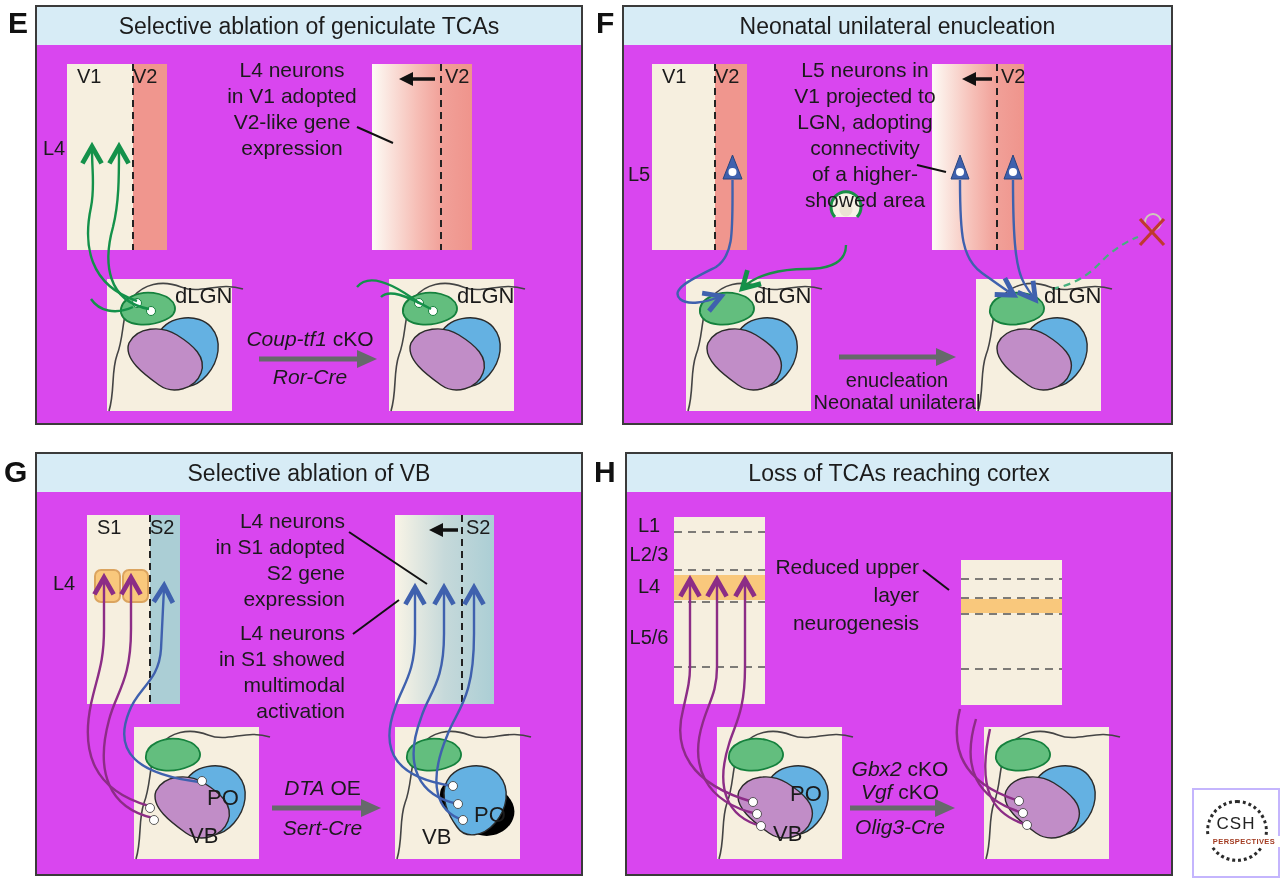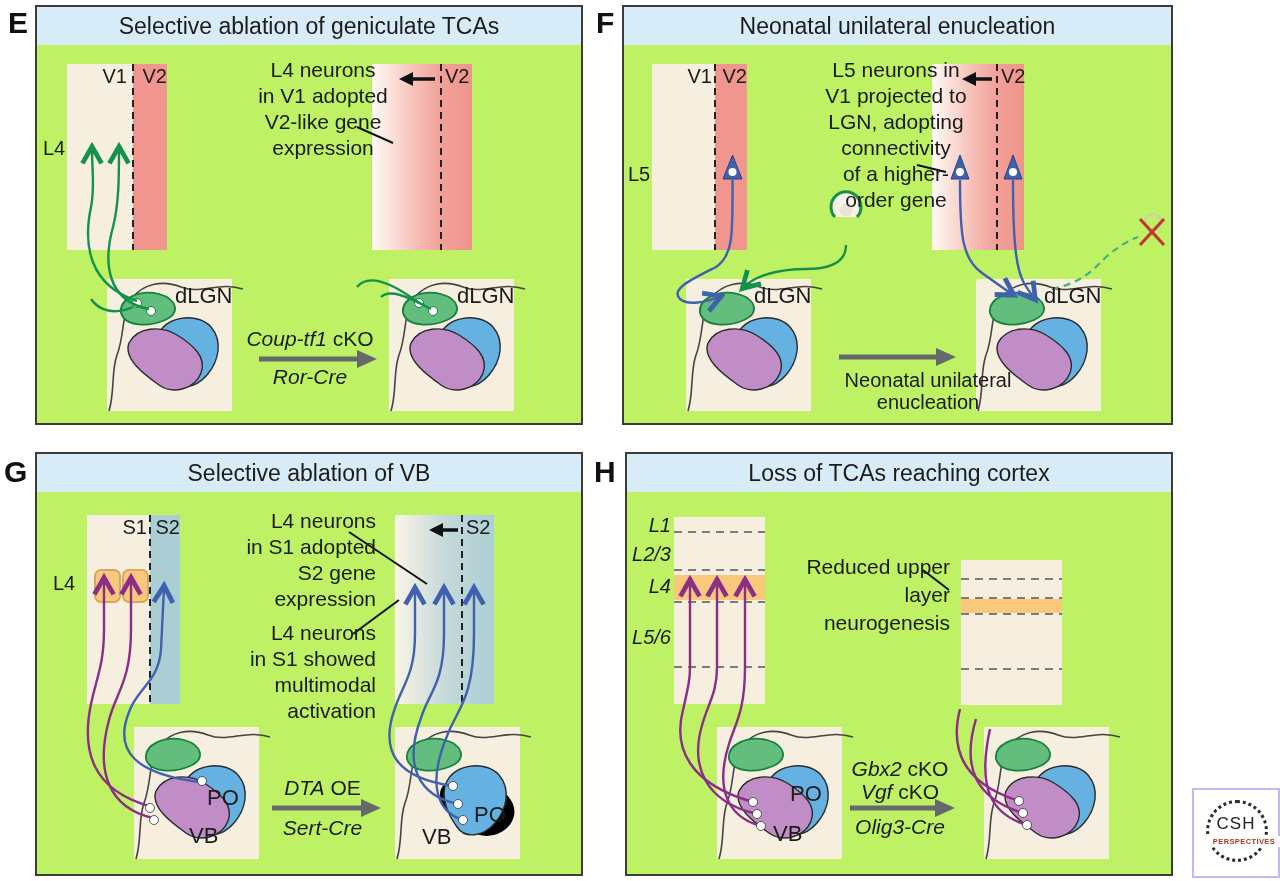--- a/index.html
+++ b/index.html
@@ -1,26 +1,26 @@
 <!DOCTYPE html>
 <html><head>
 <meta charset="utf-8">
 <style>
   html,body{margin:0;padding:0;background:#fff;}
   #fig{position:relative;width:1280px;height:881px;background:#fff;overflow:hidden;
        font-family:"Liberation Sans",sans-serif;color:#1b1b1b;}
-  .panel{position:absolute;border:2.5px solid #3b3b3b;background:#bef264;box-sizing:border-box;}
+  .panel{position:absolute;border:2.5px solid #3b3b3b;background:#d946ef;box-sizing:border-box;}
   .phead{position:absolute;left:0;top:0;width:100%;height:38px;background:#d7ecf6;
          font-size:23px;line-height:38px;text-align:center;color:#1c1c1c;}
   .pletter{position:absolute;font-size:30px;font-weight:bold;color:#111;}
   .psvg{position:absolute;left:0;top:0;}
   .label{position:absolute;font-size:20px;color:#1b1b1b;white-space:nowrap;}
-  .lcenter{text-align:right;}
-  .lright{text-align:right;font-style:italic;}
-  .anno{position:absolute;font-size:21px;line-height:26px;color:#1b1b1b;margin-left:31px;}
+  .lcenter{text-align:left;}
+  .lright{text-align:center;}
+  .anno{position:absolute;font-size:21px;line-height:26px;color:#1b1b1b;}
   .anno.center{text-align:center;}
   .anno.right{text-align:right;}
   .gene{position:absolute;font-size:21px;color:#1b1b1b;text-align:center;white-space:nowrap;}
   .gene i{font-style:italic;}
   .dlgn{font-size:22px;text-align:center;}
   .logo{position:absolute;left:1192px;top:788px;width:84px;height:86px;border:2px solid #c4b5fd;
         background:#fff;}
   .logo-circle{position:absolute;left:12px;top:10px;width:56px;height:56px;border:3.5px dotted #2b2b2b;
         border-radius:50%;}
   .logo-csh{position:absolute;left:0;top:24px;width:100%;text-align:center;font-size:17px;
@@ -182,28 +182,28 @@
   <div class="phead">Neonatal unilateral enucleation</div>
   <div class="label lcenter" style="left:38px;top:58px;width:50px">V1</div>
   <div class="label lcenter" style="left:91px;top:58px;width:32px">V2</div>
   <div class="label" style="left:4px;top:156px">L5</div>
   <div class="anno center" style="left:155px;top:50px;width:172px">
     <div>L5 neurons in</div>
     <div>V1 projected to</div>
     <div>LGN, adopting</div>
     <div>connectivity</div>
     <div>of a higher-</div>
-    <div>order gene</div>
+    <div>showed area</div>
   </div>
   <div class="label" style="left:377px;top:58px">V2</div>
   <div class="label dlgn" style="left:130px;top:276px">dLGN</div>
   <div class="label dlgn" style="left:420px;top:276px">dLGN</div>
   <div class="anno center" style="left:165px;top:362px;width:216px;font-size:20px;line-height:22px">
+    <div>enucleation</div>
     <div>Neonatal unilateral</div>
-    <div>enucleation</div>
   </div>
 </div>
 
 <div class="pletter" style="left:4px;top:455px">G</div>
 <div class="panel" style="left:35px;top:452px;width:548px;height:424px">
   <svg class="psvg" width="543" height="419" viewBox="0 0 543 419">
     <rect x="50" y="61" width="63" height="189" fill="#f6efdf"></rect>
     <rect x="113" y="61" width="30" height="189" fill="#abced5"></rect>
     <line x1="113" y1="61" x2="113" y2="250" stroke="#222" stroke-width="2" stroke-dasharray="7 5"></line>
     <rect x="358" y="61" width="99" height="189" fill="url(#gradTeal)"></rect>

